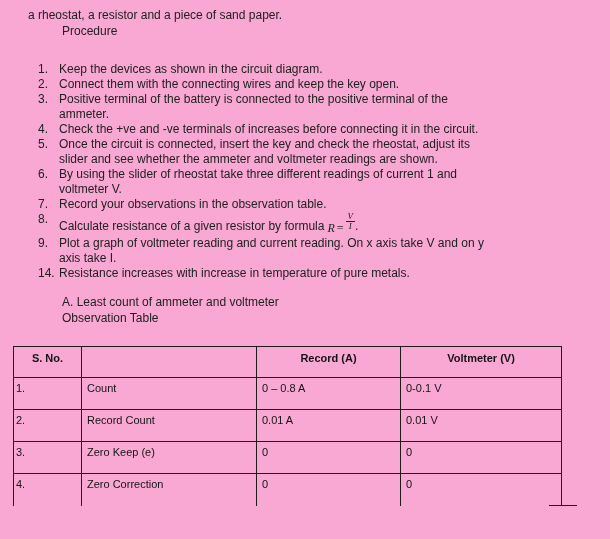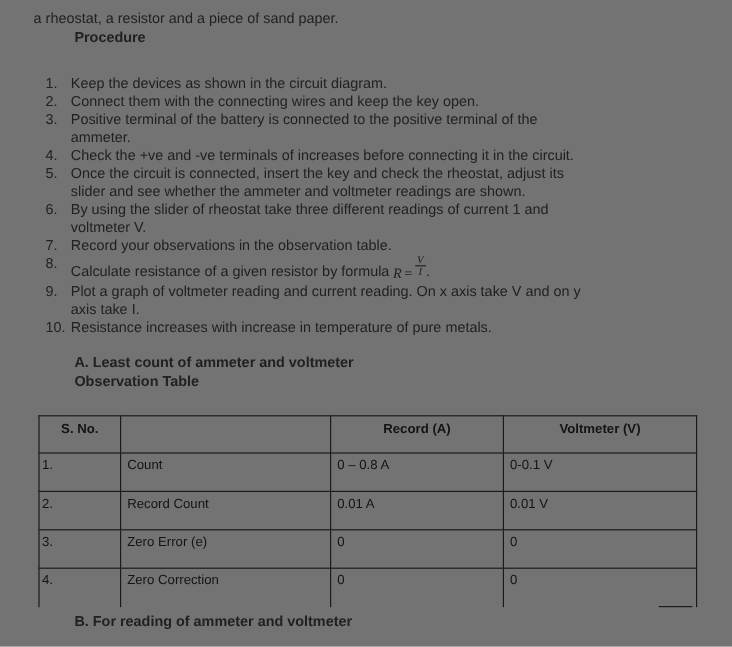--- a/index.html
+++ b/index.html
@@ -1,58 +1,58 @@
 <!DOCTYPE html>
 <html><head>
 <meta charset="utf-8">
 <style>
   html,body{margin:0;padding:0;background:#ffffff;}
   .page{
     position:relative;width:610px;height:539px;background:#fefefe;
     font-family:"Liberation Sans",sans-serif;color:#212121;overflow:hidden;
   }
   .txtline{font-size:12px;line-height:16px;}
-  .bold{font-weight:bold;padding-left:34px;}
+  .bold{font-weight:normal;padding-left:34px;}
   .intro{position:absolute;left:28px;top:7px;}
   .proc{position:absolute;left:28px;top:62px;width:552px;}
   .proc-item{display:flex;font-size:12px;line-height:15px;}
   .proc-num{flex:0 0 21px;margin-left:10px;}
   .proc-text{flex:1;}
   .math{
     font-family:"Liberation Serif",serif;font-style:italic;
     display:inline-block;margin-left:3px;vertical-align:-2px;
   }
   .math .eq{font-style:normal;padding:0 2px;}
   .frac{
     display:inline-block;text-align:center;font-size:9px;line-height:9px;
     vertical-align:3px;
   }
   .frac-num{display:block;border-bottom:1px solid #222;padding:0 2px;}
   .frac-den{display:block;}
   .obs-head{position:absolute;left:28px;top:294px;}
   .obs-table{
-    position:absolute;left:32px;top:346px;width:548px;
+    position:absolute;left:13px;top:346px;width:548px;
     border-collapse:collapse;table-layout:fixed;
     font-size:11px;color:#141414;padding-left:20px;
   }
   .obs-table th,.obs-table td{
     border:1px solid var(--border,#1c1c1c);box-sizing:border-box;
     vertical-align:top;overflow:hidden;white-space:nowrap;
   }
   .obs-table th{font-weight:bold;text-align:center;height:31px;padding:5px 2px 0 2px;}
   .obs-table td{height:32px;padding:4px 0 0 5px;text-align:left;}
   .obs-table td.c1{padding-left:2px;}
   .obs-table tr.last td{border-bottom:none;}
   .stub{position:absolute;left:549px;top:505px;width:28px;height:1px;background:#1c1c1c;}
   .b-head{position:absolute;left:28px;top:510px;}
 </style>
 </head>
 <body>
 
-<div class="page" style="--border: #1c1c1c; background: #737373; color: rgb(33, 33, 33);">
+<div class="page" style="--border: #1c1c1c; background: #f9a8d4; color: rgb(33, 33, 33);">
 
   <div class="intro">
     <div class="txtline">a rheostat, a resistor and a piece of sand paper.</div>
     <div class="txtline bold">Procedure</div>
   </div>
 
   <div class="proc">
       <div class="proc-item">
         <span class="proc-num">1.</span>
         <div class="proc-text">Keep the devices as shown in the circuit diagram.</div>
@@ -83,21 +83,21 @@
       </div>
       <div class="proc-item">
         <span class="proc-num">8.</span>
         <div class="proc-text">Calculate resistance of a given resistor by formula<span class="math"><span>R</span><span class="eq">=</span><span class="frac"><span class="frac-num">V</span><span class="frac-den">I</span></span></span>.</div>
       </div>
       <div class="proc-item">
         <span class="proc-num">9.</span>
         <div class="proc-text">Plot a graph of voltmeter reading and current reading. On x axis take V and on y<br>axis take I.</div>
       </div>
       <div class="proc-item">
-        <span class="proc-num">10.</span>
+        <span class="proc-num">14.</span>
         <div class="proc-text">Resistance increases with increase in temperature of pure metals.</div>
       </div>
     </div>
 
   <div class="obs-head">
     <div class="txtline bold">A. Least count of ammeter and voltmeter</div>
     <div class="txtline bold">Observation Table</div>
   </div>
 
   <table class="obs-table">
@@ -123,30 +123,29 @@
           <td>0-0.1 V</td>
         </tr>
         <tr>
           <td class="c1">2.</td>
           <td>Record Count</td>
           <td>0.01 A</td>
           <td>0.01 V</td>
         </tr>
         <tr>
           <td class="c1">3.</td>
-          <td>Zero Error (e)</td>
+          <td>Zero Keep (e)</td>
           <td>0</td>
           <td>0</td>
         </tr>
         <tr class="last">
           <td class="c1">4.</td>
           <td>Zero Correction</td>
           <td>0</td>
           <td>0</td>
         </tr>
       </tbody>
   </table>
 
   <div class="stub"></div>
 
-  <div class="b-head txtline bold">B. For reading of ammeter and voltmeter</div>
 
 </div>
 
 </body></html>

